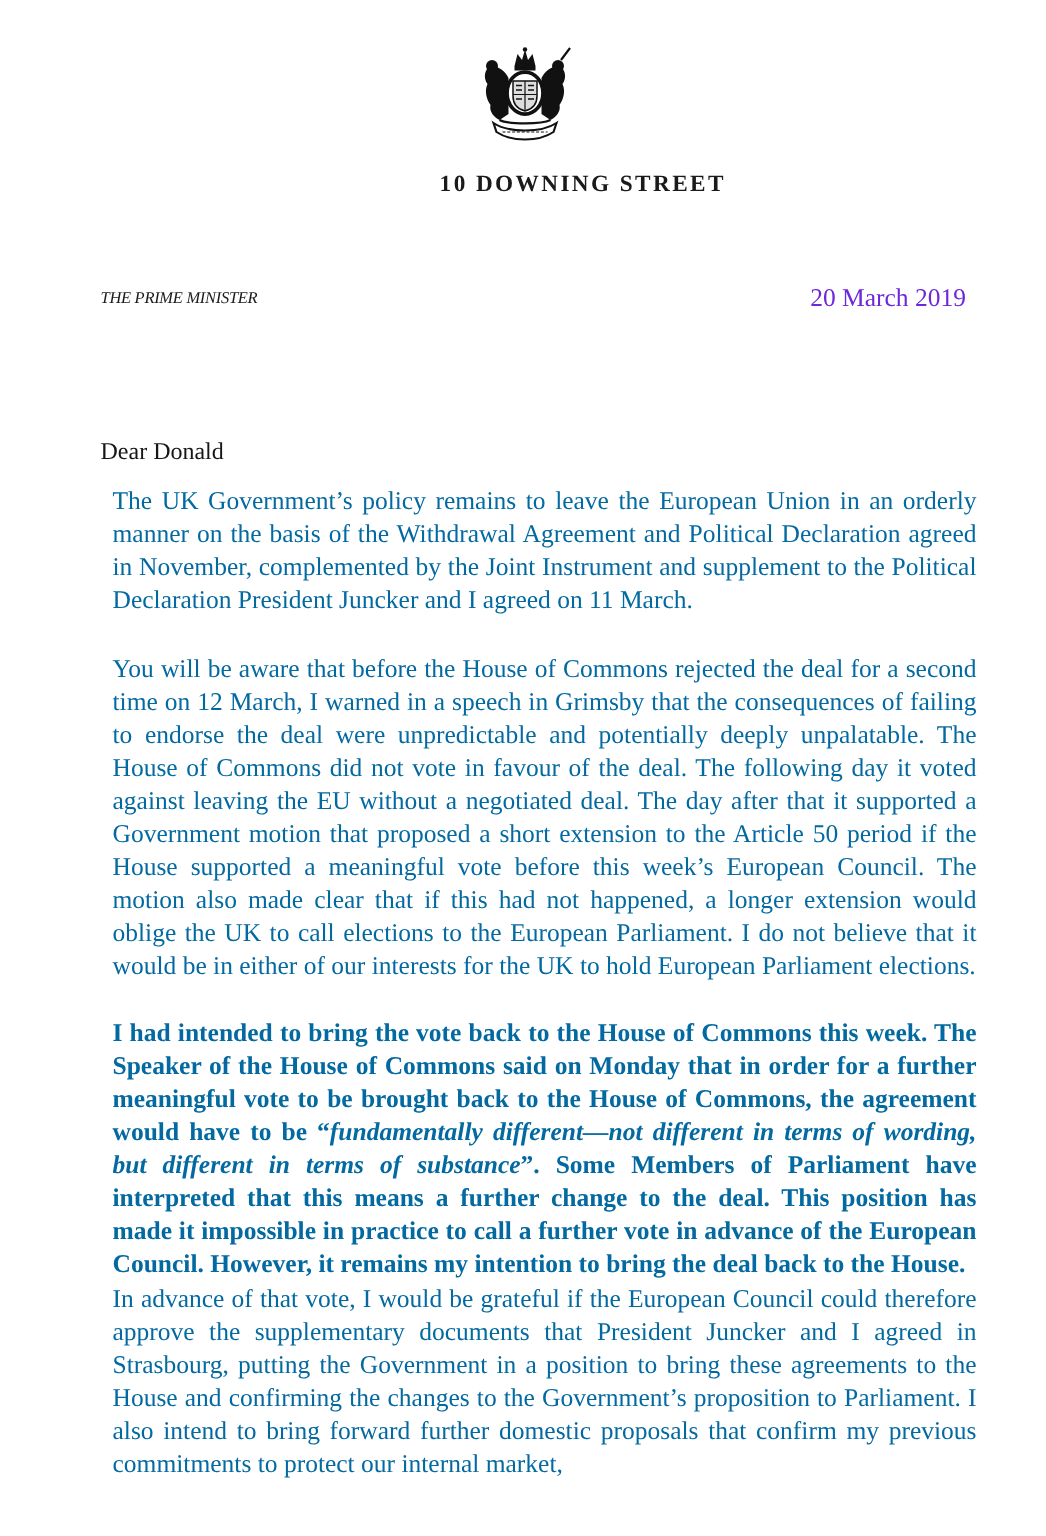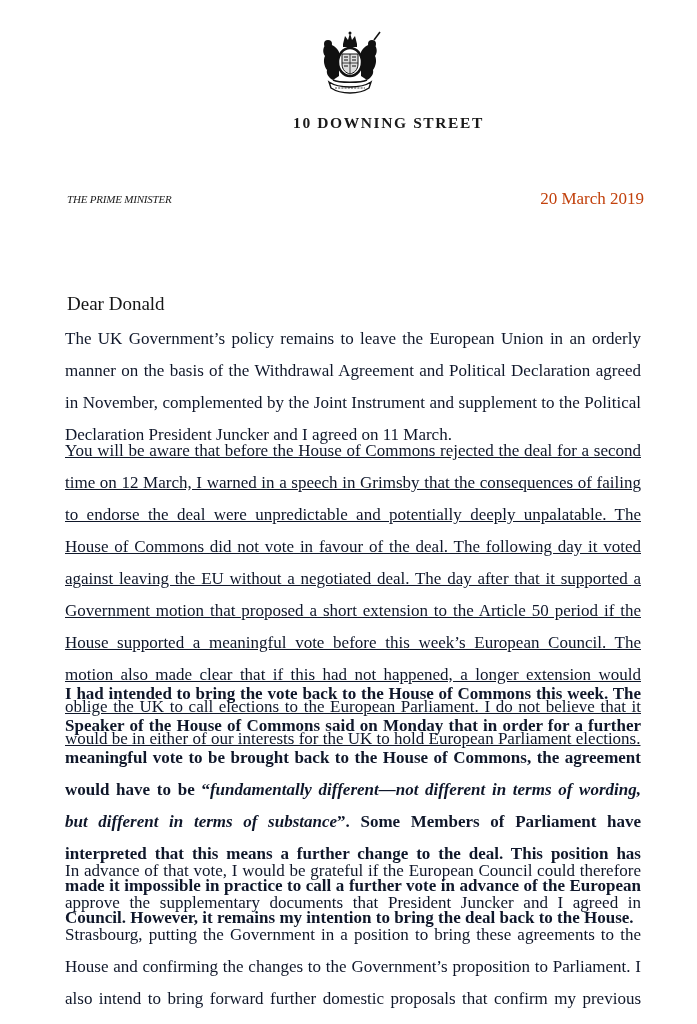--- a/index.html
+++ b/index.html
@@ -54,43 +54,43 @@
       font-size: 11px;
       letter-spacing: -0.2px;
       color: #1a1a1a;
       font-style: italic;
     }
     .date-line {
       position: absolute;
       top: 189px;
       right: 53px;
       font-size: 17px;
-      color: #c2410c;
+      color: #6d28d9;
     }
     .salutation {
       position: absolute;
       top: 293px;
       left: 67px;
-      font-size: 19px;
+      font-size: 16px;
       color: #161616;
     }
     .body-text {
       position: absolute;
-      left: 65px;
+      left: 75px;
       width: 576px;
       font-size: 17px;
-      line-height: 32px;
+      line-height: 22px;
       text-align: justify;
-      color: #0f172a;
+      color: #0369a1;
     }
     .body-text p {
       margin: 0;
     }
     .p1 { top: 323px; }
-    .p2 { top: 435px; text-decoration: underline; }
+    .p2 { top: 435px; }
     .p3 { top: 678px; font-weight: bold; }
     .p4 { top: 855px; }
     .italic {
       font-style: italic;
     }
   </style>
 </head>
 <body>
 
 <div class="crest">

